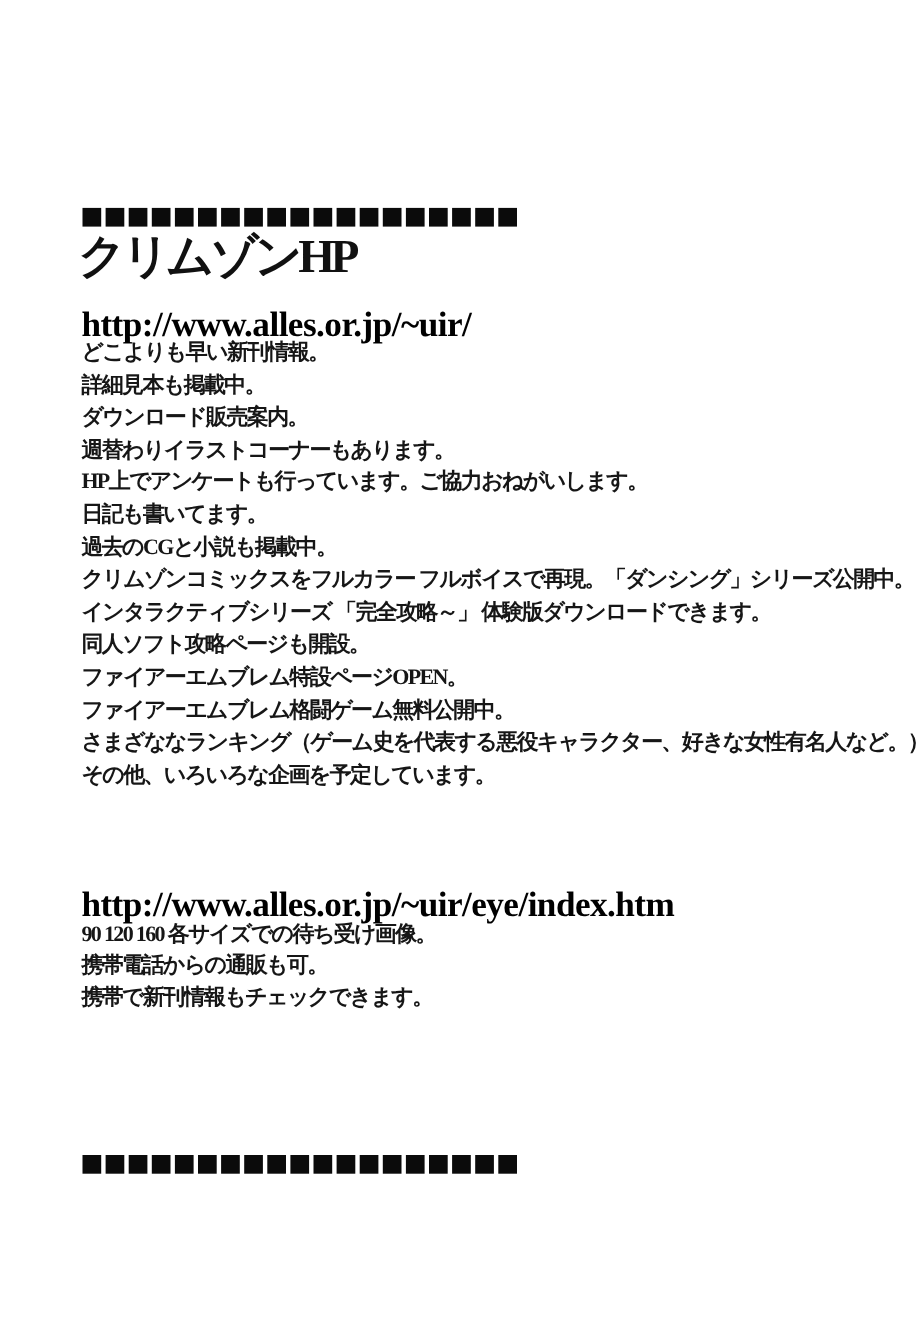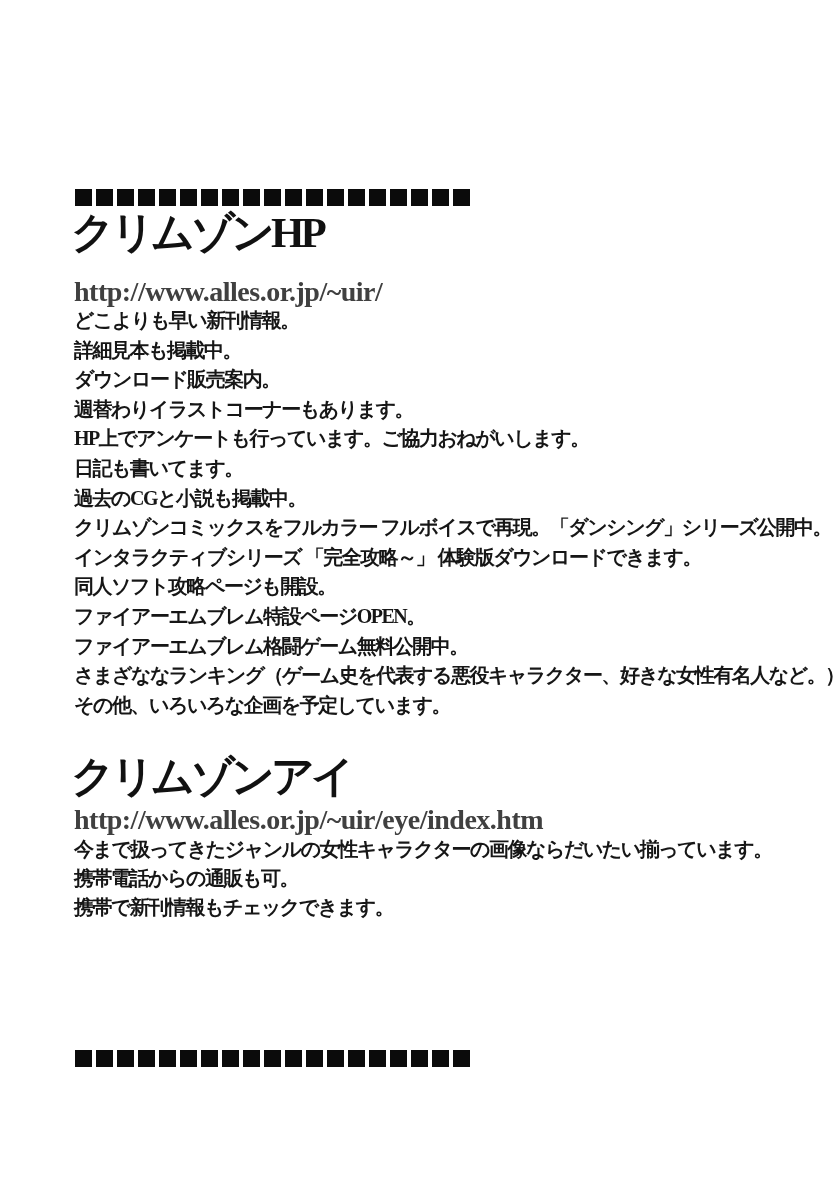--- a/index.html
+++ b/index.html
@@ -40,25 +40,25 @@
     letter-spacing: -4px;
     white-space: nowrap;
     color: #111111;
   }
   .title-1 { top: 204px; }
   .title-2 { top: 748px; }
   
   .site-url {
     position: absolute;
     left: 74px;
-    font-size: 28px;
+    font-size: 32px;
     font-weight: bold;
     letter-spacing: -0.5px;
     white-space: nowrap;
-    color: #404040;
+    color: #000000;
   }
   .url-1 { top: 276px; }
   .url-2 { top: 804px; }
   
   .lines {
     position: absolute;
     left: 74px;
     font-size: 20px;
     font-weight: bold;
     letter-spacing: -1.5px;
@@ -117,26 +117,25 @@
       <div class="line">過去のCGと小説も掲載中。</div>
       <div class="line">クリムゾンコミックスをフルカラー フルボイスで再現。「ダンシング」シリーズ公開中。</div>
       <div class="line">インタラクティブシリーズ 「完全攻略～」 体験版ダウンロードできます。</div>
       <div class="line">同人ソフト攻略ページも開設。</div>
       <div class="line">ファイアーエムブレム特設ページOPEN。</div>
       <div class="line">ファイアーエムブレム格闘ゲーム無料公開中。</div>
       <div class="line">さまざななランキング（ゲーム史を代表する悪役キャラクター、好きな女性有名人など。）</div>
       <div class="line">その他、いろいろな企画を予定しています。</div>
     </div>
 
-  <h1 class="section-title title-2">クリムゾンアイ</h1>
 
   <div class="site-url url-2">http://www.alles.or.jp/~uir/eye/index.htm</div>
 
   <div class="lines lines-2">
-      <div class="line">今まで扱ってきたジャンルの女性キャラクターの画像ならだいたい揃っています。</div>
+      <div class="line">90 120 160 各サイズでの待ち受け画像。</div>
       <div class="line">携帯電話からの通販も可。</div>
       <div class="line">携帯で新刊情報もチェックできます。</div>
     </div>
 
   <div class="squares squares-bottom">
       <div class="sq" style="background: rgb(11, 11, 11);"></div>
       <div class="sq" style="background: rgb(11, 11, 11);"></div>
       <div class="sq" style="background: rgb(11, 11, 11);"></div>
       <div class="sq" style="background: rgb(11, 11, 11);"></div>
       <div class="sq" style="background: rgb(11, 11, 11);"></div>

